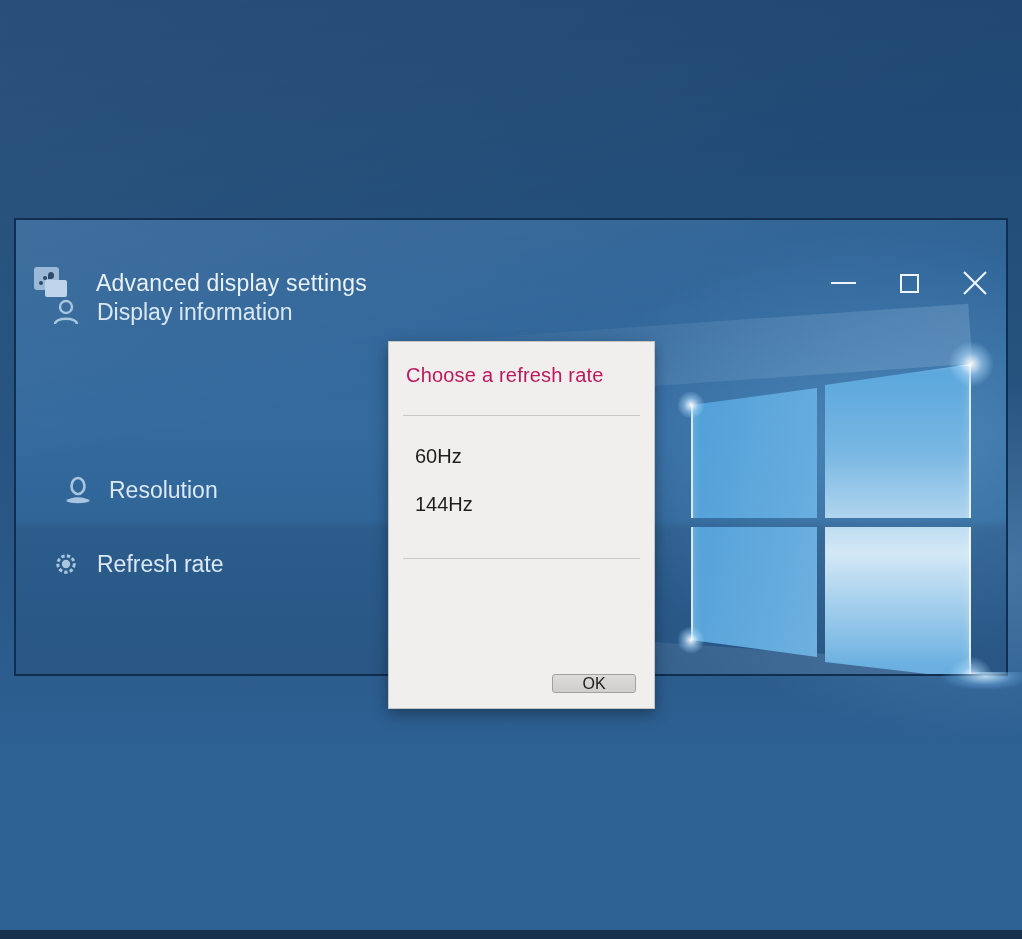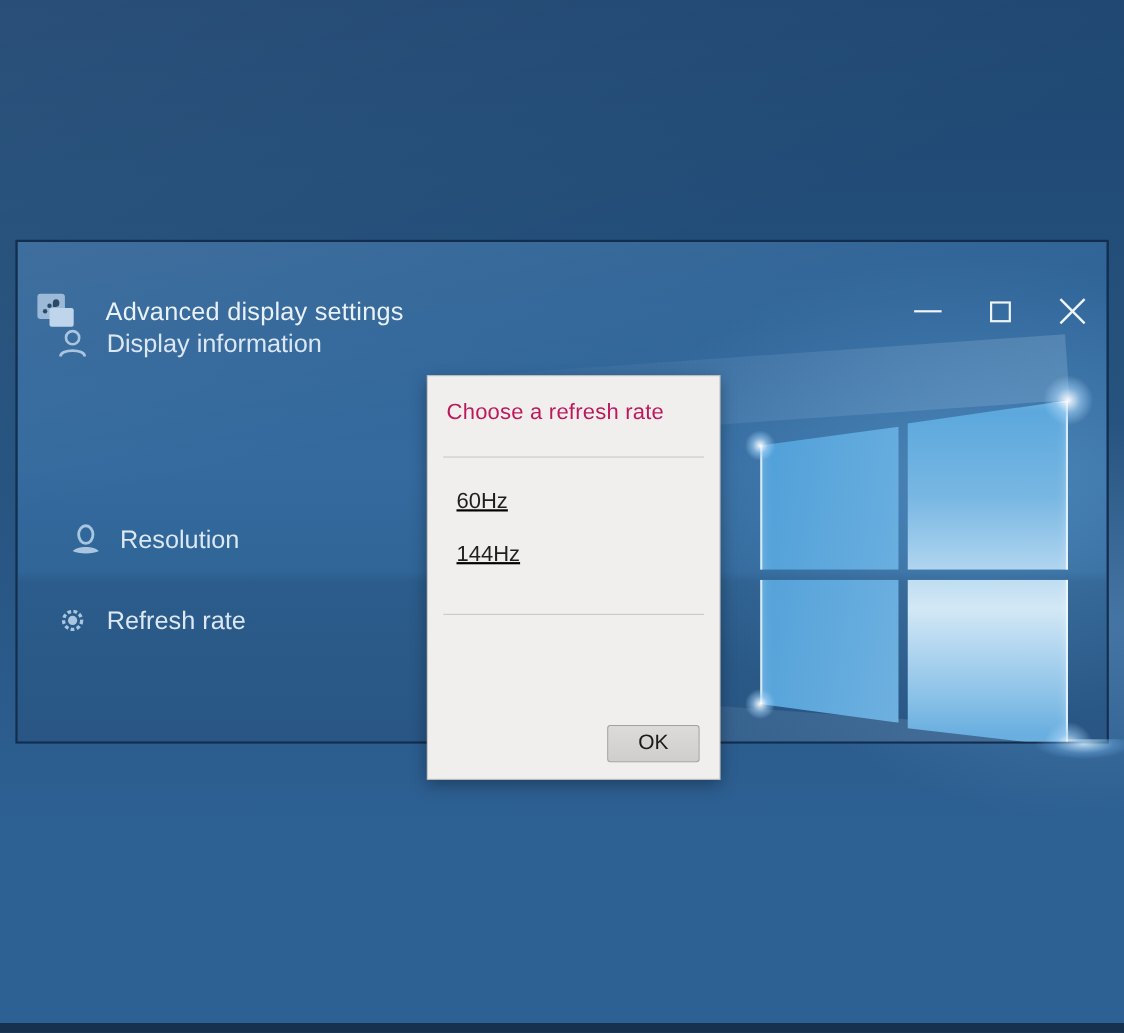--- a/index.html
+++ b/index.html
@@ -130,32 +130,32 @@
     position:absolute; left:388px; top:341px; width:267px; height:368px;
     background:#f0efed; z-index:10;
     border:1px solid rgba(0,0,0,.18);
     box-shadow: 0 5px 14px rgba(0,0,0,.35);
   }
   .dialog-title {
     margin:22px 16px 0 17px; font-size:20px; color:#be185d; letter-spacing:.2px;
   }
   .divider { height:1px; background:#c9c8c6; margin:0 14px; border:none; }
   .div-top { margin-top:28px; }
-  .options { margin-top:16px; list-style:none;text-decoration:underline; }
+  .options { margin-top:16px; list-style:none; }
   .option {
     height:48px; line-height:48px; padding-left:26px;
     font-size:20px; color:#1f1f1f; cursor:default;
   }
   .div-bottom { margin-top:30px; }
   .ok-button {
-    position:absolute; right:18px; bottom:15px; width:84px; height:34px;
+    position:absolute; right:18px; bottom:15px; width:84px; height:19px;
     background: linear-gradient(#dcdbda, #cfcecd);
     border:1px solid #a2a19f; border-radius:3px;
     font-family:"Liberation Sans", sans-serif;
-    font-size:19px; color:#1a1a1a; cursor:default;
+    font-size:16px; color:#1a1a1a; cursor:default;
   }
 </style>
 </head>
 <body>
 
 <div class="bg-sheen"></div>
 <div class="bg-bottom-strip"></div>
 
 <div class="app-window">
 

